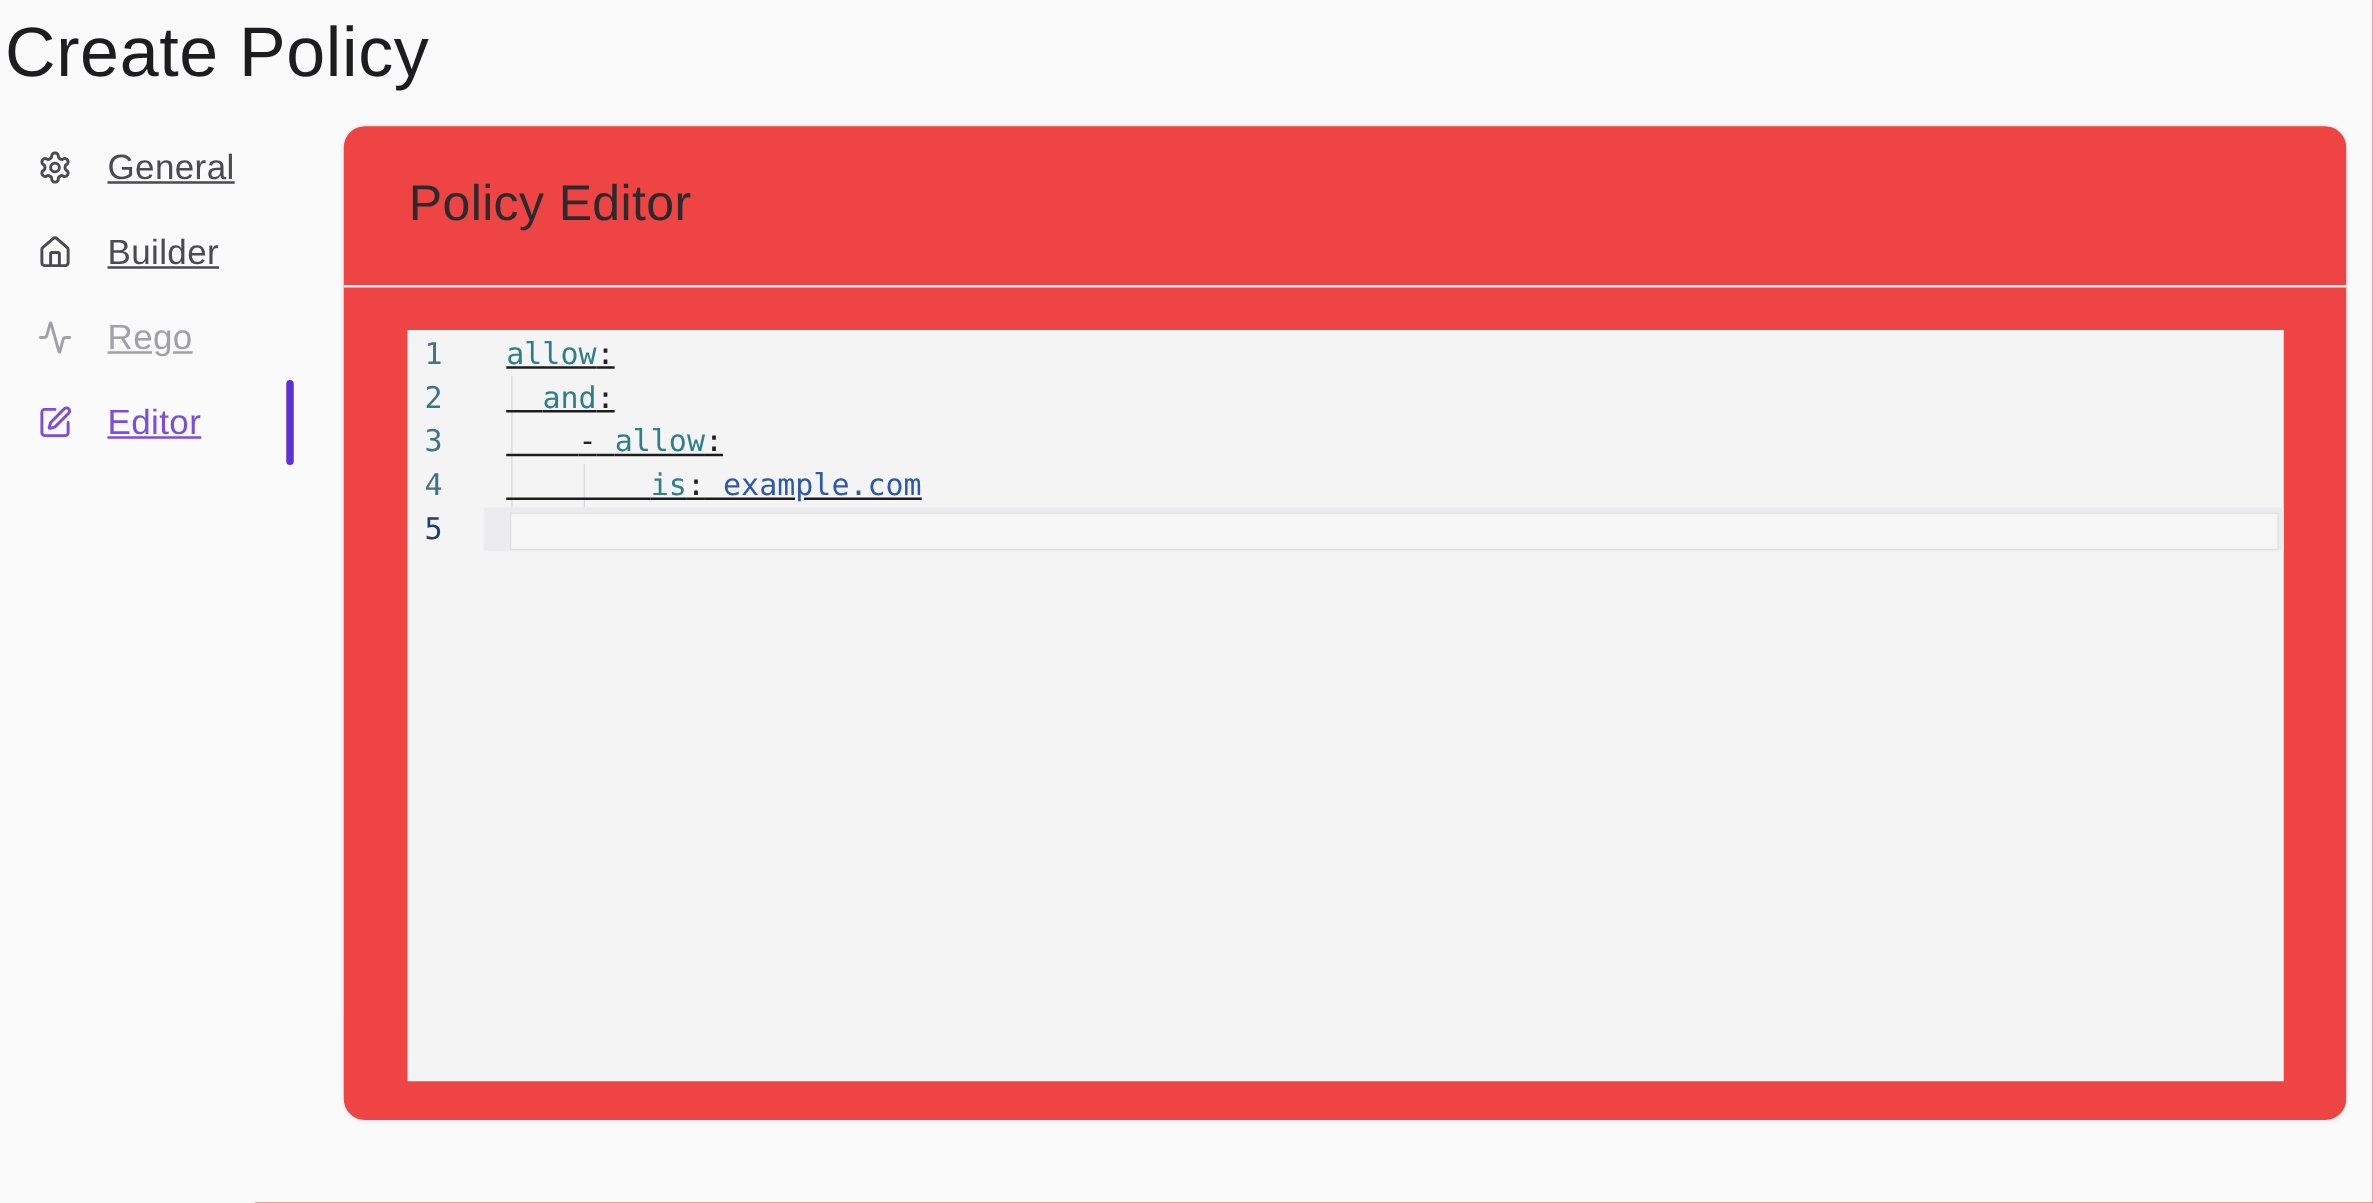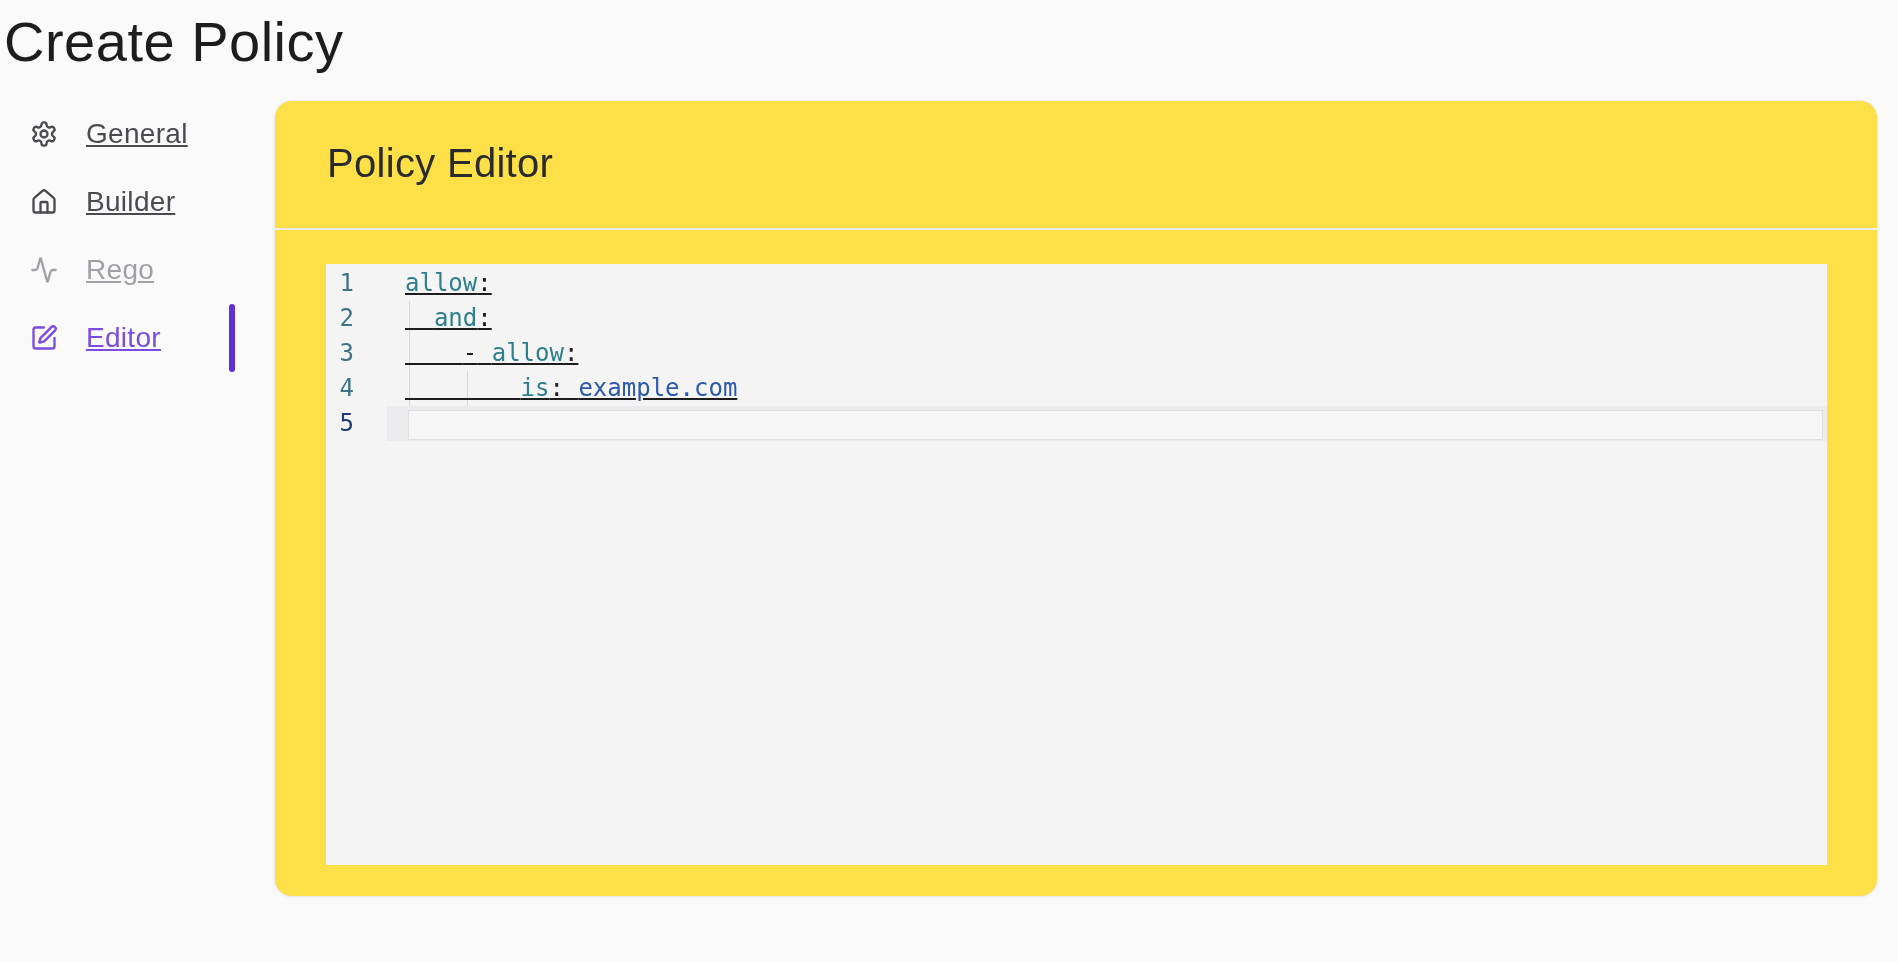--- a/index.html
+++ b/index.html
@@ -45,21 +45,21 @@
     width: 6px; height: 68px; border-radius: 3px;
     background: var(--accent-bar, #5f30d6);
   }
   .active-bar { display: none; }
   .nav-item.active .active-bar { display: block; }
 
   
   .card {
     flex: 1;
     height: 797px;
-    background: #fde047;
+    background: #ef4444;
     border: 1px solid #ececee;
     border-radius: 18px;
     box-shadow: 0 1px 4px rgba(0,0,0,0.04);
     overflow: hidden;
   }
   .card-header {
     height: 129px;
     padding: 40px 0 0 52px;
     border-bottom: 2px solid #ececee;
   }

